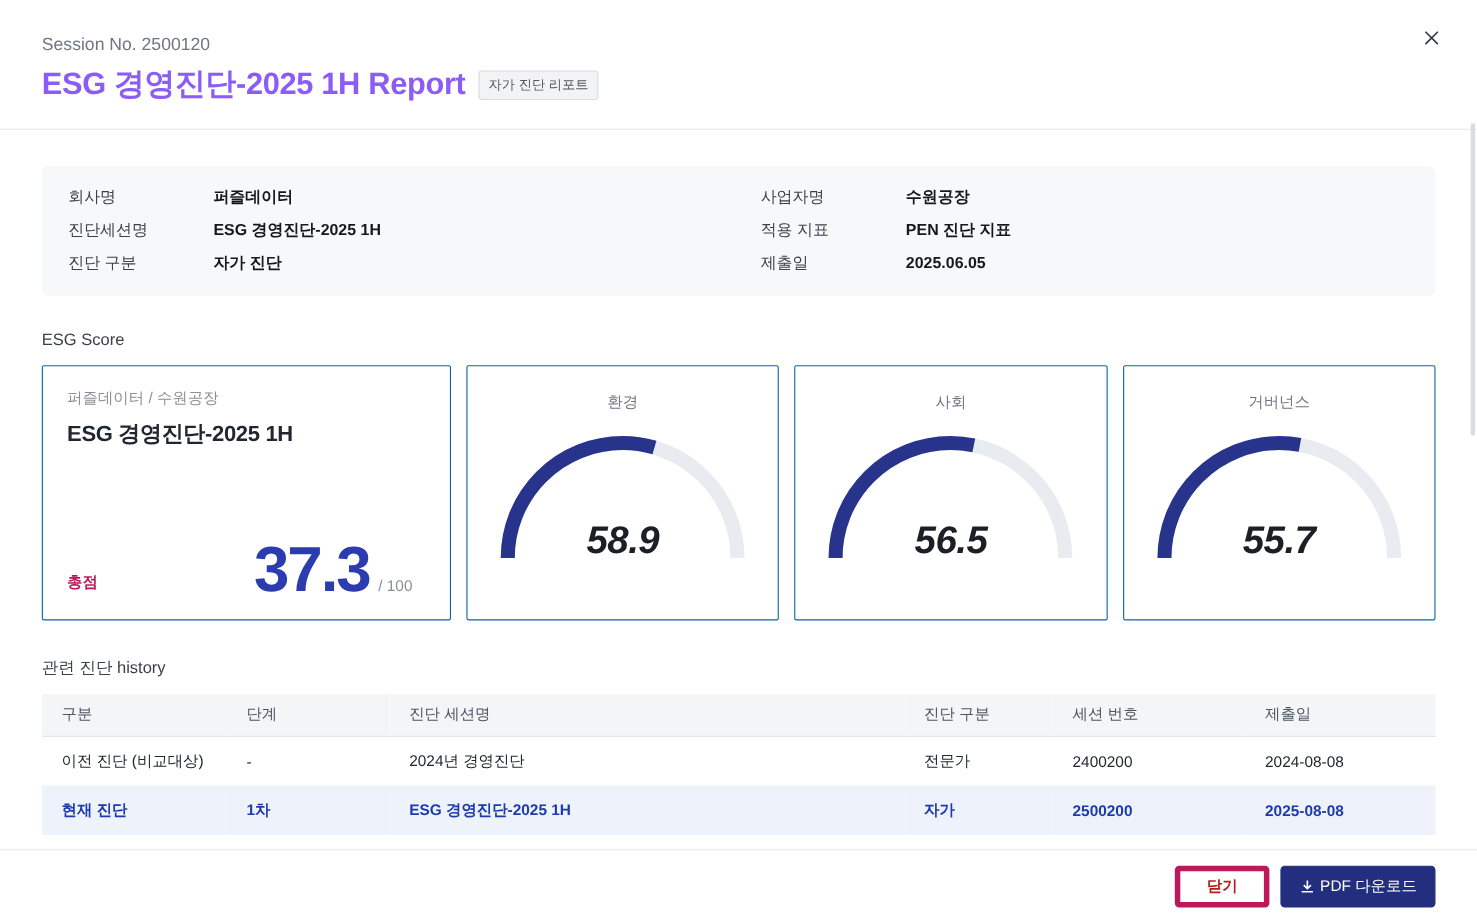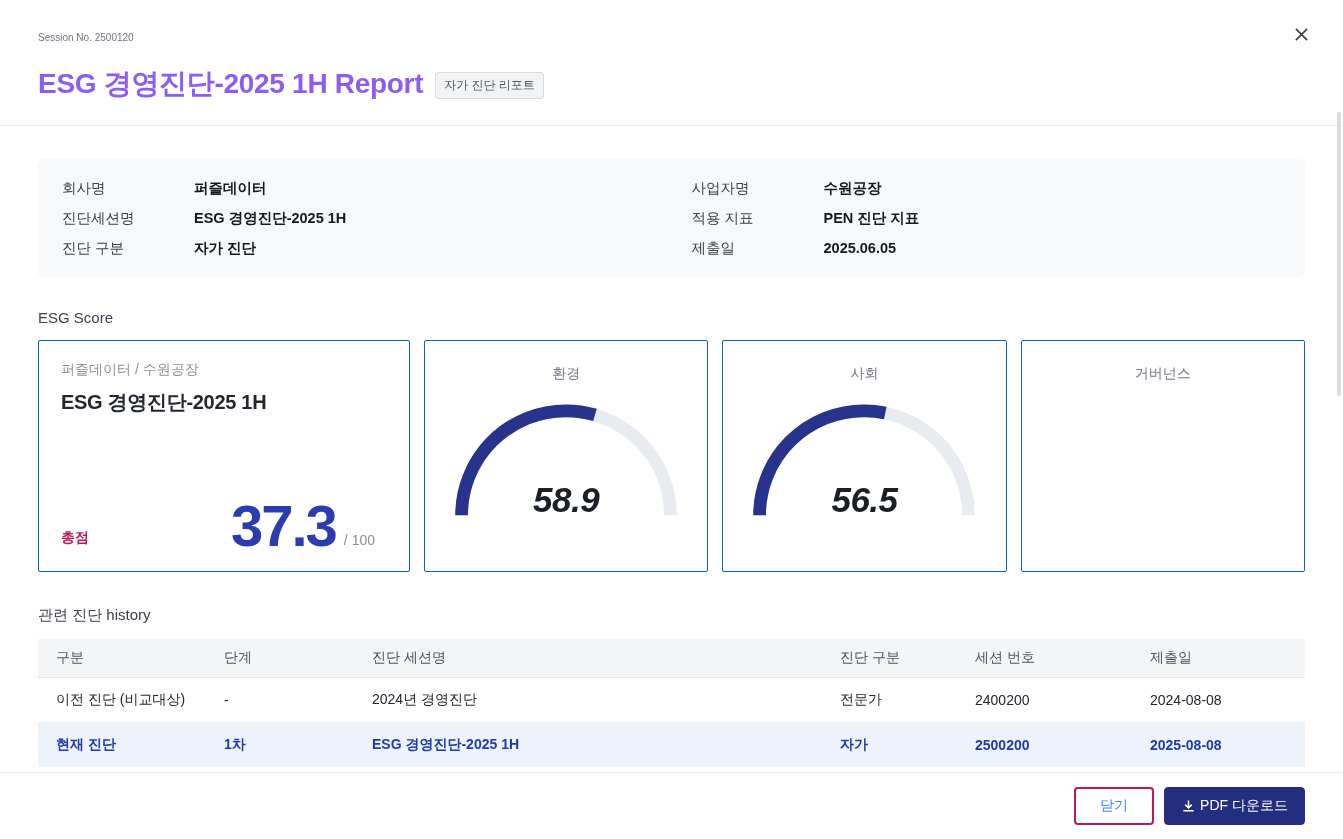--- a/index.html
+++ b/index.html
@@ -5,21 +5,21 @@
   * { margin:0; padding:0; box-sizing:border-box; }
   html,body { width:1343px; height:839px; }
   body {
     font-family:"Liberation Sans","DejaVu Sans",sans-serif;
     background:#ffffff; color:#1f2430; overflow:hidden;
   }
   .modal { width:100%; height:100%; display:flex; flex-direction:column; background:#fff; position:relative; }
 
   
   .modal-header { position:relative; padding:32px 40px 22px 38px; border-bottom:1px solid #e7e9ed; flex:0 0 auto; }
-  .session-no { font-size:10px; color:#6f7680; margin-bottom:22px; }
+  .session-no { font-size:16px; color:#6f7680; margin-bottom:7px; }
   .title-row { display:flex; align-items:center; }
   .page-title { font-size:28px; font-weight:700; color:#8b5cf6; letter-spacing:-0.3px; }
   .badge { margin-left:12px; font-size:12px; color:#52575e; background:#f2f3f5; border:1px solid #d7dadf; border-radius:3px; padding:4px 8px; position:relative; top:1px; }
   .close-btn { position:absolute; top:22px; right:28px; width:28px; height:28px; background:none; border:none; cursor:pointer; display:flex; align-items:center; justify-content:center; }
   .close-btn svg { width:15px; height:15px; stroke:#33383f; stroke-width:1.6; }
 
   
   .modal-main { flex:1 1 auto; overflow:hidden; padding:33px 38px 0 38px; }
 
   .info-panel { background:#f7f8fa; border-radius:6px; padding:14px 24px; display:grid; grid-template-columns:1fr 1fr; column-gap:40px; }
@@ -53,21 +53,21 @@
   
   .history-heading { margin-top:34px; }
   table { width:100%; border-collapse:collapse; font-size:14px; table-layout:fixed; }
   thead th { background:#f3f5f7; color:#4b5563; font-weight:400; text-align:left; padding:10px 18px; border-bottom:1px solid #e3e6ea; }
   tbody td { padding:13px 18px; border-bottom:1px solid #edeff2; color:#22272f; }
   tr.current td { background:var(--current-row-bg,#EEF3FB); color:var(--current-row-text,#1D3BAE); font-weight:700; border-bottom:none; }
 
   
   .modal-footer { flex:0 0 auto; border-top:1px solid #e7e9ed; padding:14px 38px; display:flex; justify-content:flex-end; gap:10px; background:#fff; }
   .btn { font-family:inherit; font-size:14px; border-radius:4px; cursor:pointer; height:38px; display:inline-flex; align-items:center; }
-  .btn-secondary { background:#fff; border:2px solid #be185d; color:#3b82f6; padding:0 24px; }
+  .btn-secondary { background:#fff; border:5px solid #be185d; color:#b91c1c; padding:0 24px;font-weight:bold; }
   .btn-primary { background:var(--primary,#232F7E); border:1px solid var(--primary,#232F7E); color:#fff; padding:0 16px; gap:4px; }
   .btn-primary svg { width:15px; height:15px; stroke:#fff; stroke-width:1.6; fill:none; }
 
   .scrollbar-thumb { position:absolute; right:2px; top:112px; width:4px; height:284px; background:#d9dce1; border-radius:2px; }
 </style>
 </head>
 <body>
 
 <div class="modal">
 
@@ -149,20 +149,27 @@
           <svg viewBox="0 0 200 104" fill="none">
             <path class="gauge-track" d="M 10 100 A 90 90 0 0 1 190 100" stroke-width="11"></path>
             <path class="gauge-fill" d="M 10 100 A 90 90 0 0 1 190 100" stroke-width="11" stroke-dasharray="159.7 284.7"></path>
           </svg>
           <div class="gauge-value">56.5</div>
         </div>
       </div>
 
       <div class="card gauge-card">
         <div class="gauge-title">거버넌스</div>
+        <div class="gauge-wrap">
+          <svg viewBox="0 0 200 104" fill="none">
+            <path class="gauge-track" d="M 10 100 A 90 90 0 0 1 190 100" stroke-width="11"></path>
+            <path class="gauge-fill" d="M 10 100 A 90 90 0 0 1 190 100" stroke-width="11" stroke-dasharray="157.5 284.7"></path>
+          </svg>
+          <div class="gauge-value">55.7</div>
+        </div>
       </div>
 
     </div>
 
     <h2 class="section-heading history-heading">관련 진단 history</h2>
     <table>
       <colgroup>
         <col style="width:168px">
           <col style="width:148px">
           <col style="width:468px">

